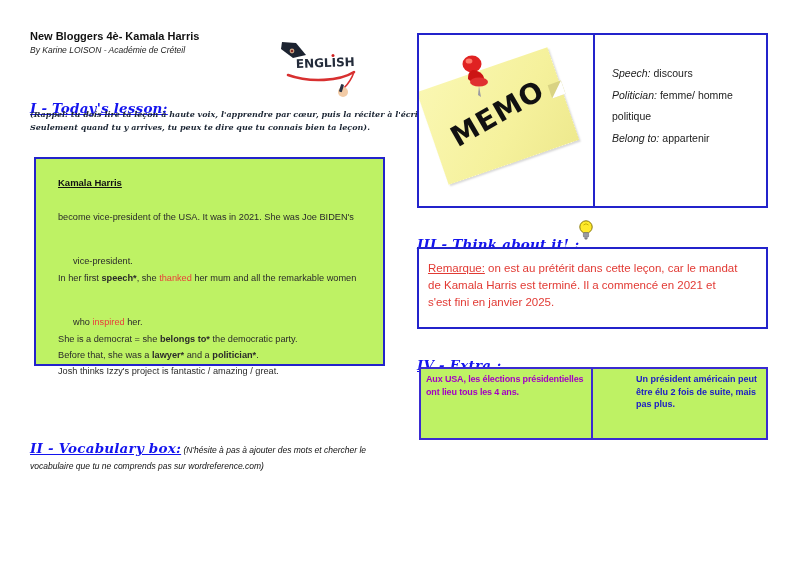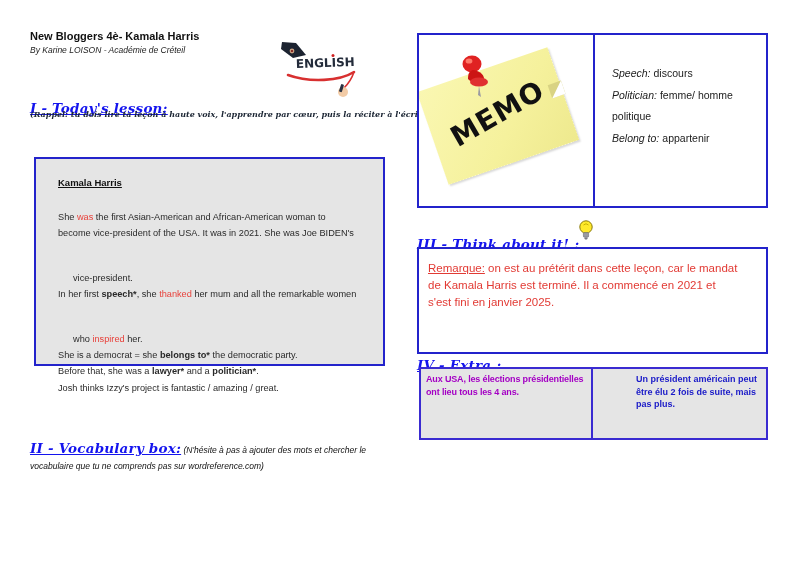--- a/index.html
+++ b/index.html
@@ -39,21 +39,21 @@
     font-weight:bold; font-style:italic;
     font-size:8px; line-height:12.5px;
     color:#1c2634;
     white-space:nowrap;
   }
 
   .lesson-box {
     left:34px; top:157px; width:351px; height:209px;
     border:2px solid #2323cb;
     padding:18px 4px 0 22px;
-    background:#e5e5e5;
+    background:#bef264;
   }
   .lesson-title {
     font-size:9.5px; font-weight:bold; text-decoration:underline;
     color:#111; margin-bottom:21px;
   }
   .lline {
     font-size:9.2px; line-height:16.4px; color:#2a2a2a;
     white-space:nowrap;
   }
   .lline.indent { padding-left:15px;margin-top:28px; }
@@ -89,28 +89,28 @@
     transform:rotate(-11deg); letter-spacing:1px;
   }
   .pushpin { position:absolute; left:38px; top:18px; z-index:2; }
   .memo-right { flex:1; padding:28px 6px 0 17px; font-size:10.5px; line-height:21.5px; color:#1b1b1b; }
   .vocab-term { font-style:italic; }
   .vocab-def { margin-left:3px; }
 
   .bulb-icon { left:578px; top:219px; }
 
   .remark-box {
-    left:417px; top:247px; width:351px; height:107px;
+    left:417px; top:247px; width:351px; height:82px;
     border:2px solid #2323cb; padding:11px 24px 0 9px; background:#fff;
   }
   .remark-text { font-size:11.5px; line-height:17px; color:#e23a34; }
 
   .extra-table {
     left:419px; top:367px; width:349px; height:73px;
-    border:2px solid #3a2bd1; display:flex; background:#e5e5e5;
+    border:2px solid #3a2bd1; display:flex; background:#bef264;
   }
   .extra-left {
     width:172px; border-right:2px solid #3a2bd1;
     padding:4px 5px; font-size:9px; font-weight:bold;
     letter-spacing:-0.15px; line-height:12.5px; color:#a400c4;
   }
   .extra-right {
     flex:1; padding:4px 5px; font-size:9px; font-weight:bold;
     line-height:12.5px; color:#1a1ac8;margin-left:38px;
   }
@@ -132,25 +132,25 @@
     <path d="M78,30 C 76,36 72,42 68,46" stroke="#d83030" stroke-width="1.6" fill="none" stroke-linecap="round"></path>
     <circle cx="67" cy="50" r="5" fill="#f2cba6"></circle>
     <rect x="64" y="42" width="3" height="8" rx="1" fill="#2a3242" transform="rotate(18 65 46)"></rect>
   </svg>
 </div>
 
 <div class="abs h-script h1">I - Today's lesson:</div>
 
 <div class="abs reminder">
   <div>(Rappel: tu dois lire ta leçon à haute voix, l'apprendre par cœur, puis la réciter à l'écrit, en autodictée sans tricher!</div>
+  <div>Seulement quand tu y arrives, tu peux te dire que tu connais bien ta leçon).</div>
 </div>
 
 <div class="abs lesson-box">
   <div class="lesson-title">Kamala Harris</div>
-  <div class="lline"><span>She </span><span class="seg-red">was</span><span> the first Asian-American and African-American woman to</span></div>
   <div class="lline"><span>become vice-president of the USA. It was in 2021. She was Joe BIDEN's</span></div>
   <div class="lline indent"><span>vice-president.</span></div>
   <div class="lline"><span>In her first </span><span class="seg-bold">speech*</span><span>, she </span><span class="seg-red">thanked</span><span> her mum and all the remarkable women</span></div>
   <div class="lline indent"><span>who </span><span class="seg-red">inspired</span><span> her.</span></div>
   <div class="lline"><span>She is a democrat = she </span><span class="seg-bold">belongs to*</span><span> the democratic party.</span></div>
   <div class="lline"><span>Before that, she was a </span><span class="seg-bold">lawyer*</span><span> and a </span><span class="seg-bold">politician*</span><span>.</span></div>
   <div class="lline"><span>Josh thinks Izzy's project is fantastic / amazing / great.</span></div>
 </div>
 
 <div class="abs vocab-head">

